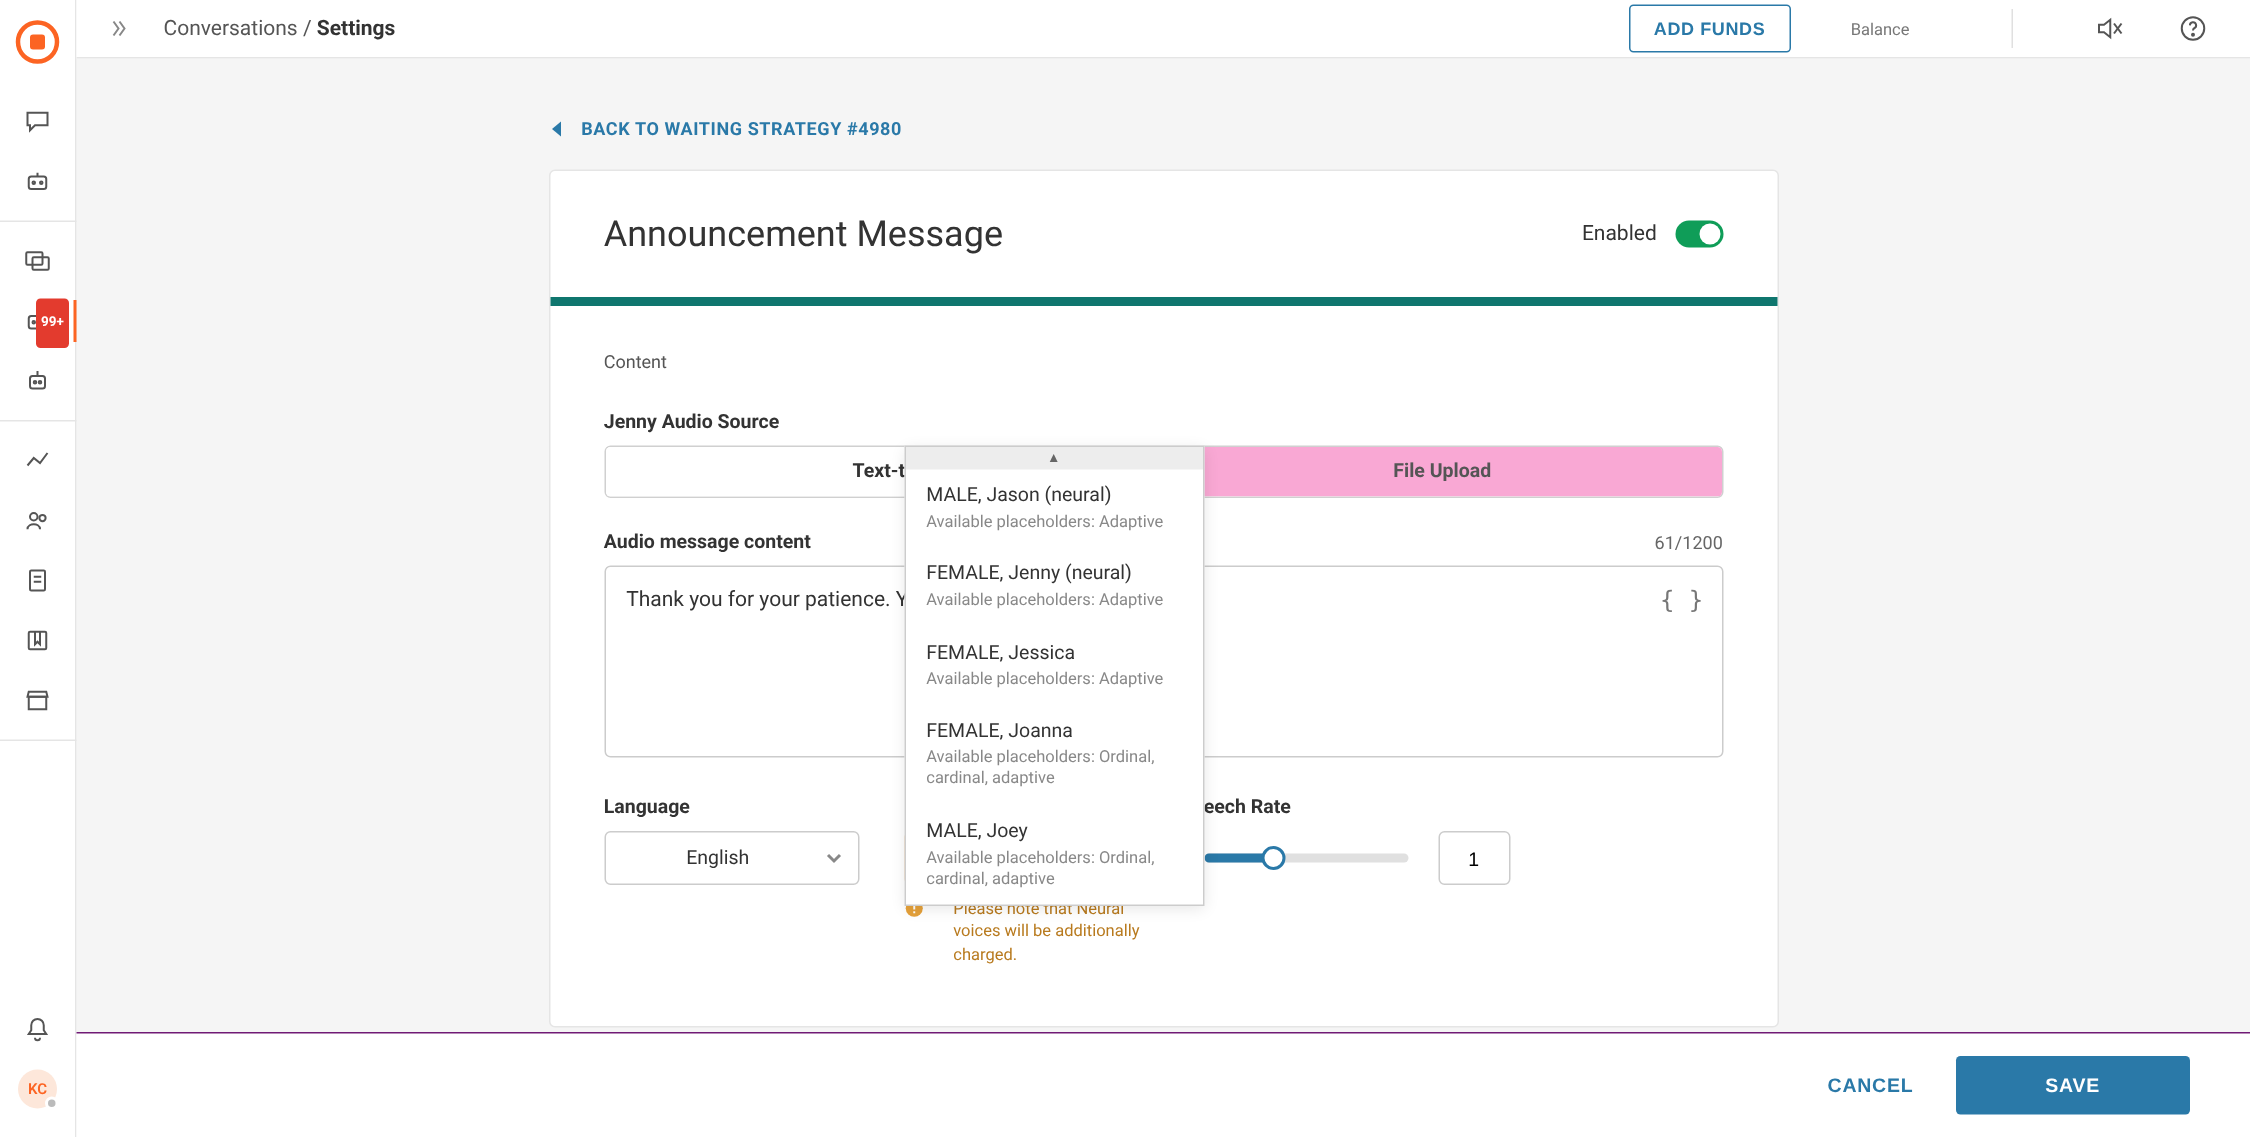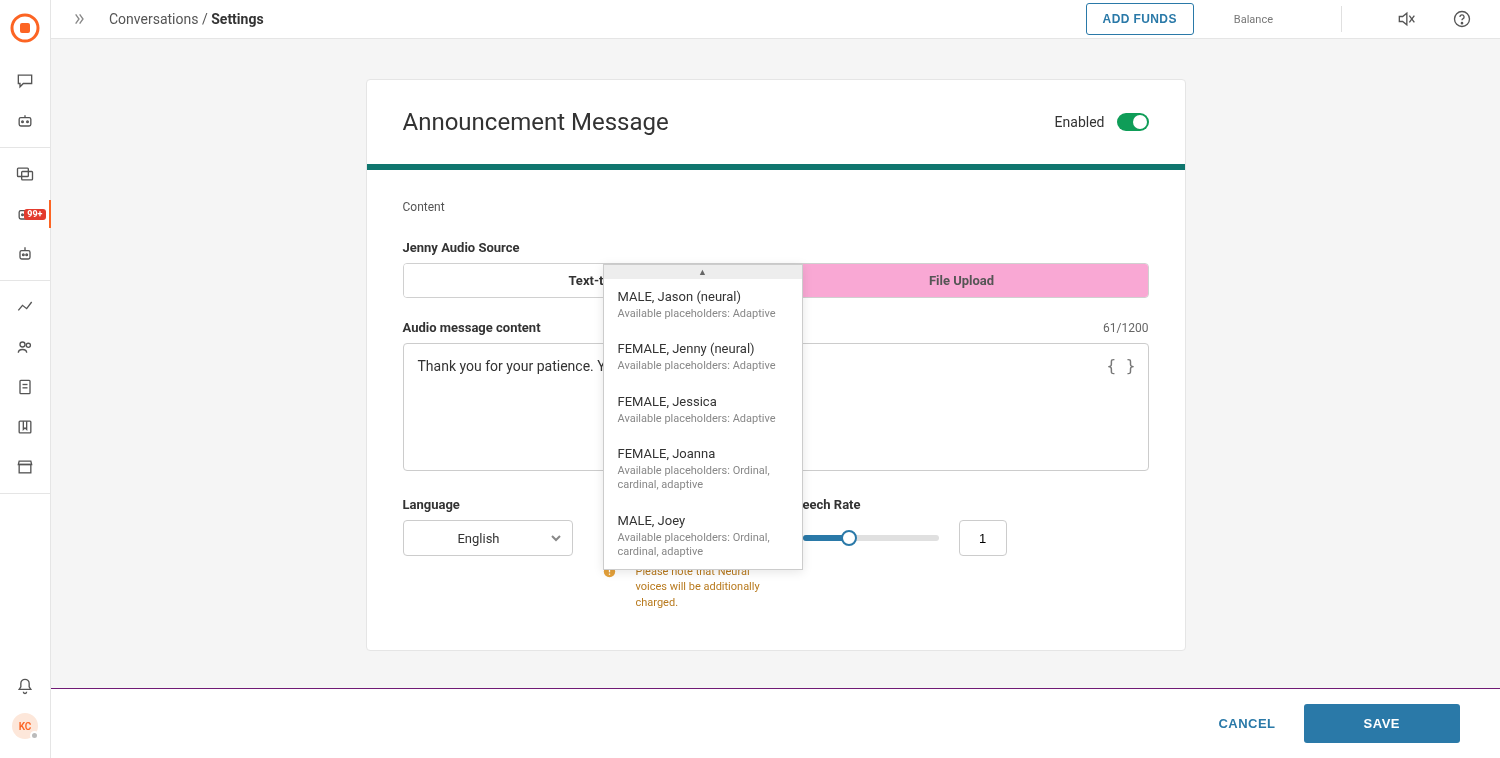--- a/index.html
+++ b/index.html
@@ -6,21 +6,21 @@
 body { font-family: -apple-system, BlinkMacSystemFont, "Segoe UI", Roboto, sans-serif; font-size: 14px; color: #333; background: #f5f5f5; width: 1500px; height: 758px; overflow: hidden; }
 .app { display: flex; width: 100%; height: 100%; }
 
 .sidebar { width: 51px; background: #fff; border-right: 1px solid #e5e5e5; display: flex; flex-direction: column; align-items: center; }
 .brand { width: 51px; height: 55px; display:flex; align-items:center; justify-content:center; }
 .brand-svg { width:30px; height:30px; }
 .sb-group { width: 51px; display:flex; flex-direction: column; align-items:center; border-bottom: 1px solid #e5e5e5; padding: 6px 0; }
 .sb-item { width: 51px; height: 40px; display:flex; align-items:center; justify-content:center; position: relative; cursor: pointer; }
 .sb-item svg { width:20px; height:20px; stroke:#555; fill:none; stroke-width:1.6; }
 .sb-item.active::after { content:''; position:absolute; right:0; top:6px; bottom:6px; width:2px; background:#fc6423; }
-.badge { position:absolute; top:15px; right:5px; background:#e33b2e; color:#fff; font-size:9px; font-weight:700; padding:1px 3px; border-radius:3px; line-height:1; }
+.badge { position:absolute; top:5px; right:5px; background:#e33b2e; color:#fff; font-size:9px; font-weight:700; padding:12px 3px; border-radius:3px; line-height:1; }
 .sidebar-spacer { flex: 1; }
 .sb-bottom { padding-bottom:12px; }
 .avatar { width:26px; height:26px; border-radius:50%; background:#fde7da; color:#fc6423; font-size:10px; font-weight:600; display:flex; align-items:center; justify-content:center; position: relative; }
 .avatar-status { position:absolute; bottom:-1px; right:-1px; width:9px; height:9px; border-radius:50%; background:#bbb; border:2px solid #fff; }
 
 .main { flex:1; display:flex; flex-direction:column; height:100%; }
 .topbar { height:39px; background:#fff; border-bottom:1px solid #e5e5e5; display:flex; align-items:center; padding: 0 24px 0 16px; gap:18px; }
 .chev-btn { width:24px; height:24px; display:flex; align-items:center; justify-content:center; cursor:pointer; }
 .chev-btn svg { width:16px; height:16px; stroke:#888; fill:none; stroke-width:2; }
 .crumbs { font-size:14px; color:#555; }
@@ -216,20 +216,26 @@
           <svg viewBox="0 0 24 24">
             <circle cx="12" cy="12" r="9"></circle>
             <path d="M9.5 9.5a2.5 2.5 0 1 1 3.5 2.3c-.8.4-1 1-1 1.7"></path>
             <circle cx="12" cy="17" r="0.8" fill="#555"></circle>
           </svg>
         </div>
     </div>
 
     <div class="content-outer">
       <div class="content-col">
+        <div class="back-link">
+          <svg viewBox="0 0 12 12">
+              <path d="M8 1 L2 6 L8 11 Z"></path>
+            </svg>
+          <span>BACK TO WAITING STRATEGY #4980</span>
+        </div>
 
         <div class="card">
           <div class="card-header">
             <div class="card-title">Announcement Message</div>
             <div class="enable-wrap">
               <span class="enable-label">Enabled</span>
               <div class="toggle"></div>
             </div>
           </div>
 

